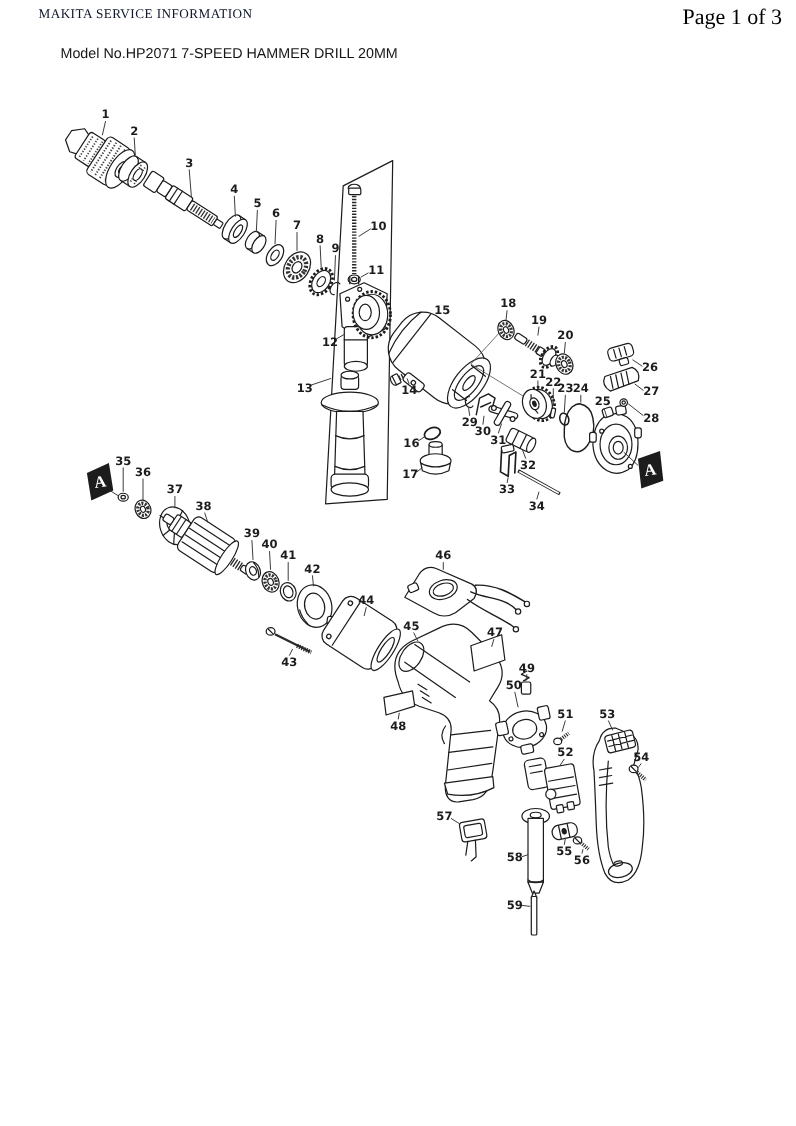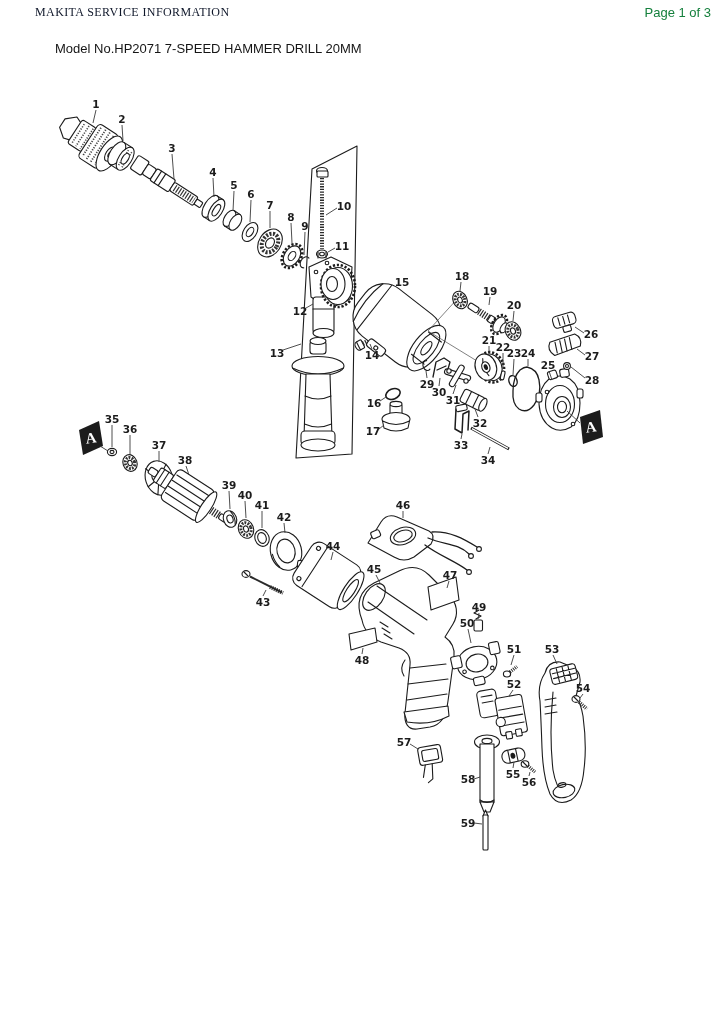--- a/index.html
+++ b/index.html
@@ -1,21 +1,21 @@
 <!DOCTYPE html>
 <html><head>
 <meta charset="utf-8">
 <style>
   html,body{margin:0;padding:0;background:#f2f2f2;}
   .page{width:724px;height:1024px;position:relative;background:#fff;overflow:hidden;
         font-family:"Liberation Sans",sans-serif;color:#111;}
   .hdr-title{position:absolute;left:35px;top:5px;font-family:"Liberation Serif",serif;
              font-size:12px;letter-spacing:.4px;color:#0f172a;}
-  .hdr-page{position:absolute;right:13px;top:5px;font-family:Liberation Sans, sans-serif;
-            font-size:13px;color:#15803d;}
+  .hdr-page{position:absolute;right:13px;top:5px;font-family:Liberation Serif, serif;
+            font-size:20px;color:#000000;}
   .model-line{position:absolute;left:55px;top:41px;font-size:13px;color:#151515;}
   svg.diagram{position:absolute;left:0;top:0;}
   .o{fill:#fff;stroke:#1c1c1c;stroke-width:1.1;stroke-linejoin:round;stroke-linecap:round;}
   .l{fill:none;stroke:#1c1c1c;stroke-width:1.1;stroke-linecap:round;stroke-linejoin:round;}
   .g{fill:none;stroke:#1c1c1c;stroke-width:2.6;stroke-dasharray:2.2 1.8;}
   .d{fill:#1c1c1c;stroke:none;}
   .ld{stroke:#3a3a3a;stroke-width:.9;fill:none;}
   .ax{stroke:#4a4a4a;stroke-width:.7;fill:none;}
   .plbl{font-family:"DejaVu Sans",sans-serif;font-size:10.5px;font-weight:bold;fill:#1c1c1c;
         text-anchor:middle;}

